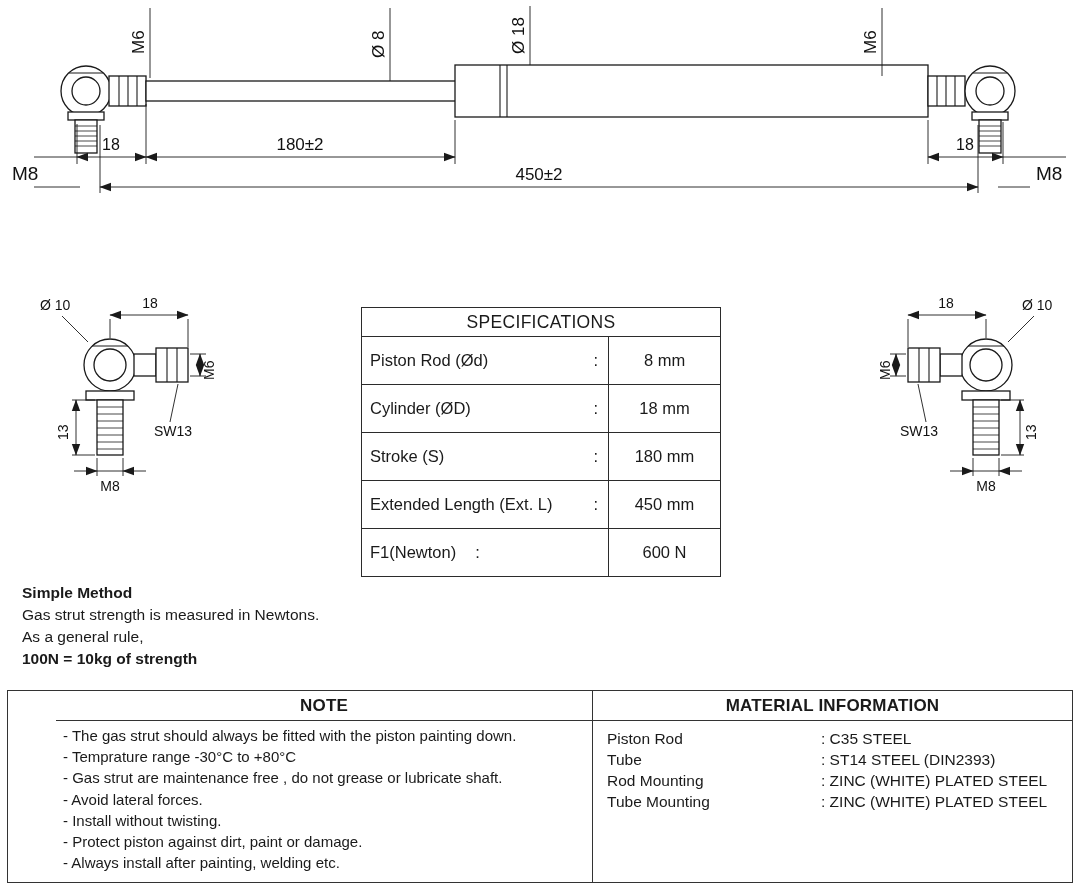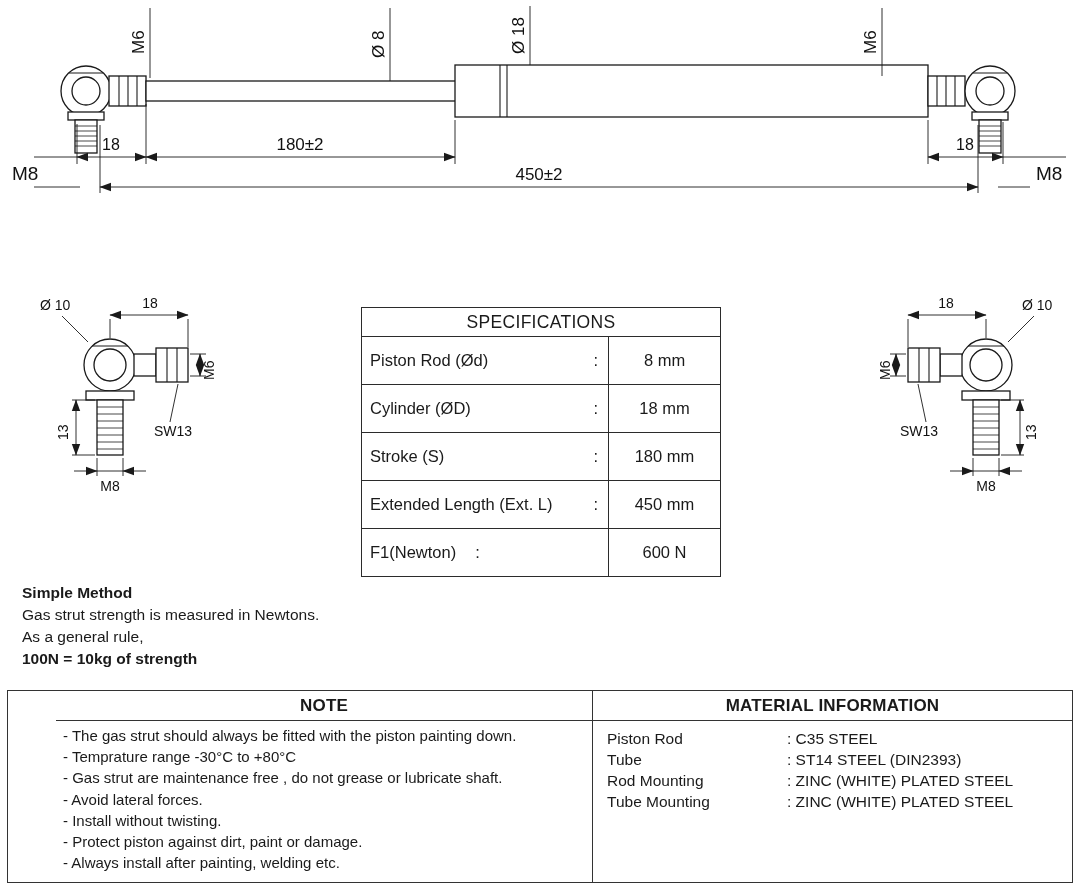--- a/index.html
+++ b/index.html
@@ -37,21 +37,21 @@
   .simple .bold { font-weight:bold; }
 
   
   .bottom-table { position:absolute; left:7px; top:690px; width:1066px; height:193px;
                   border:1.4px solid #333; display:grid; grid-template-columns:537px 1fr; background:#fff;padding-left:48px; }
   .note-col { border-right:1.4px solid #333; }
   .bt-header { height:30px; border-bottom:1.4px solid #333; display:flex; align-items:center; justify-content:center;
                font-weight:bold; font-size:17px; letter-spacing:.2px; }
   .note-items { padding:4px 7px; font-size:15px; line-height:21.2px; }
   .mat-body { padding:7px 14px; font-size:15.5px; line-height:21px; }
-  .mat-row { display:grid; grid-template-columns:180px auto; }
+  .mat-row { display:grid; grid-template-columns:180px auto;gap:34px; }
 </style>
 </head>
 <body>
 
 <div class="page">
 
   <svg class="main-drawing" width="1080" height="215" viewBox="0 0 1080 215">
     <defs>
       <marker id="arr" viewBox="0 0 10 10" refX="9.5" refY="5" markerWidth="12" markerHeight="12" markerUnits="userSpaceOnUse" orient="auto-start-reverse">
         <path d="M0,1.4 L10,5 L0,8.6 Z" fill="#1a1a1a" stroke="none"></path>

